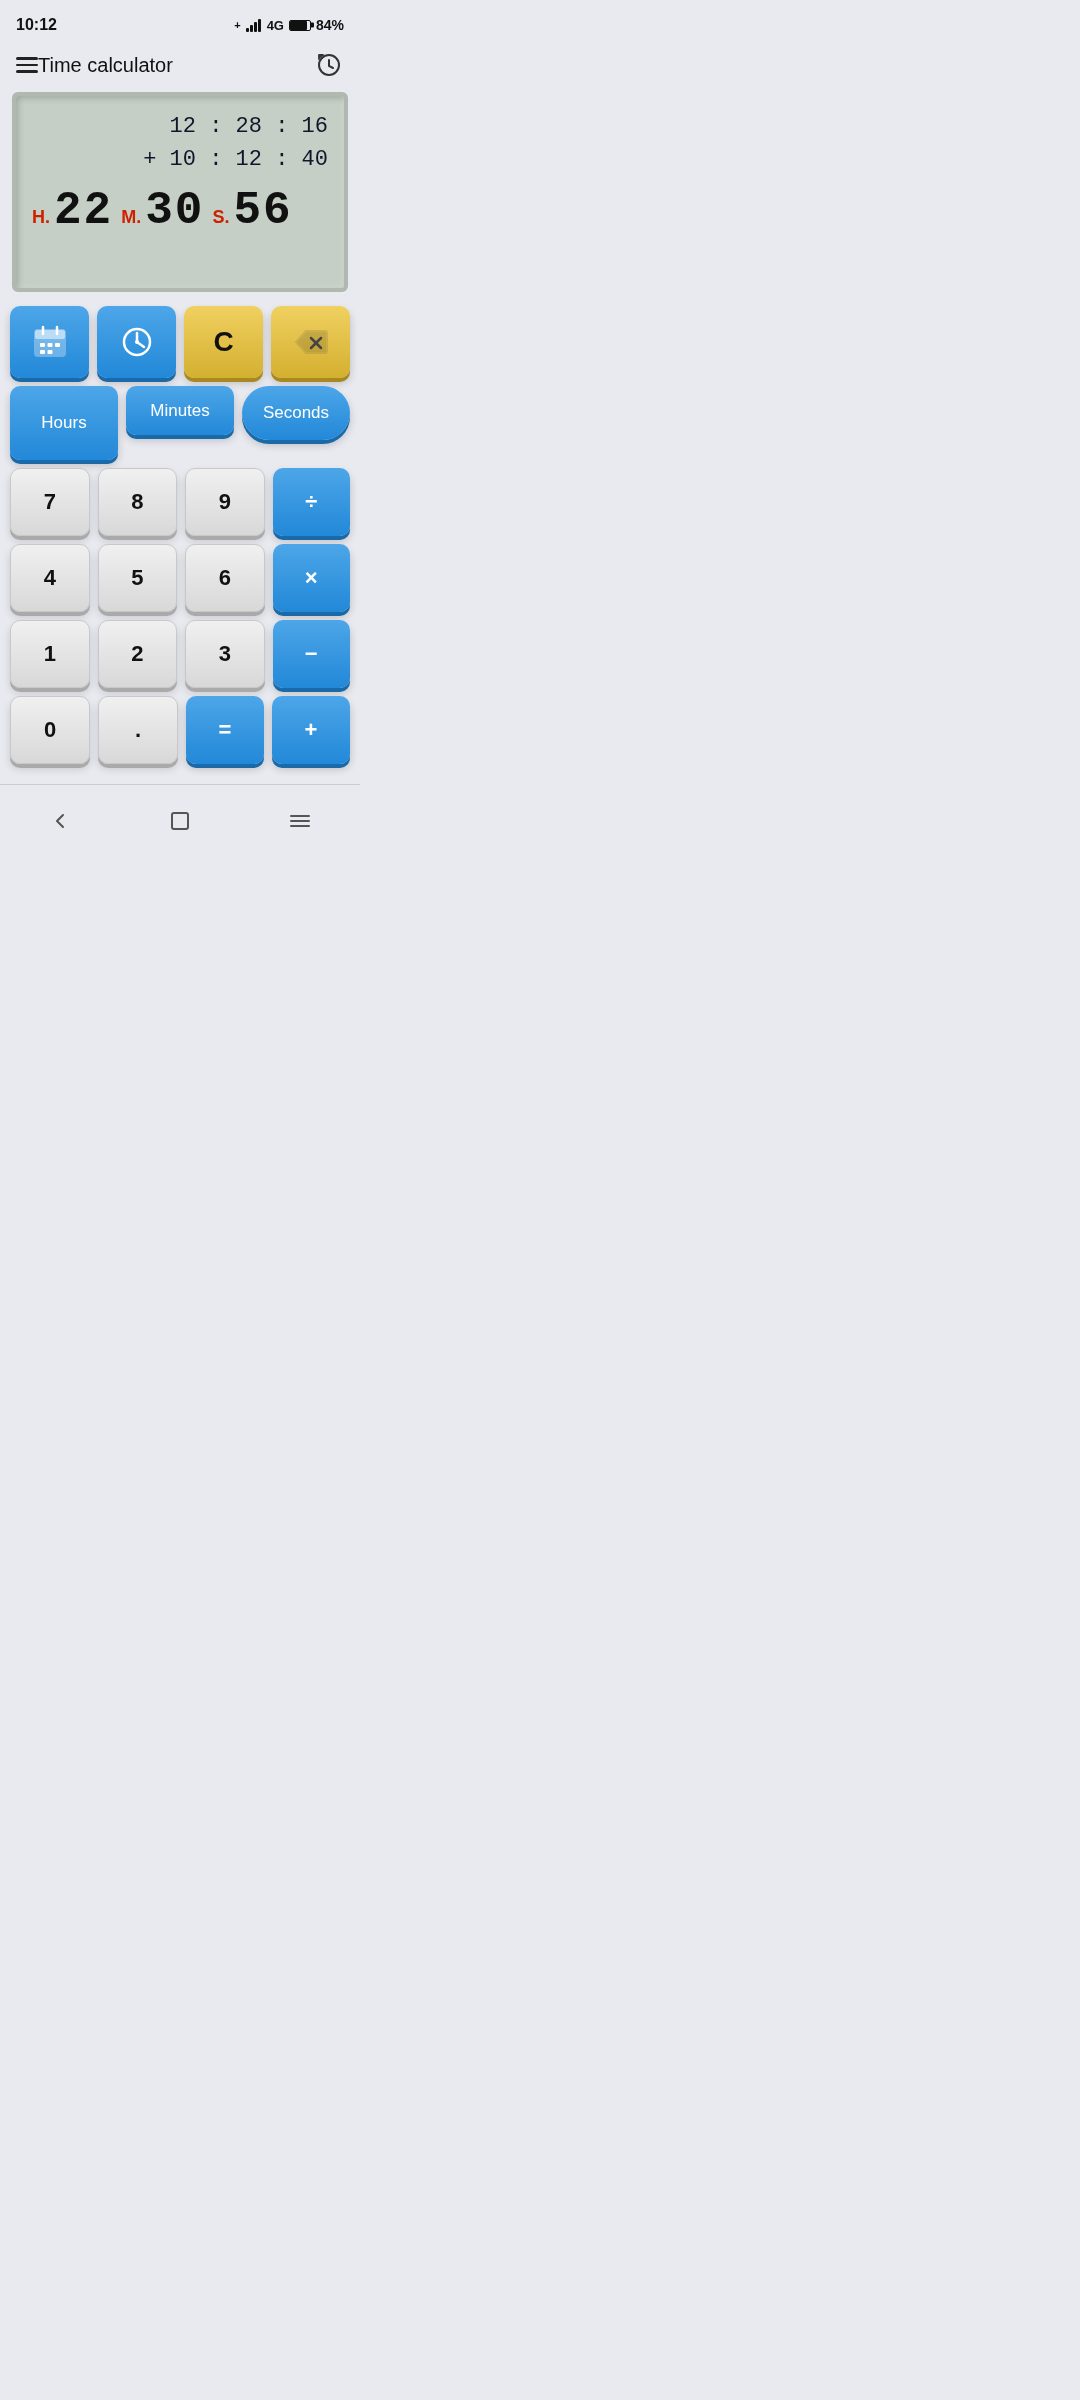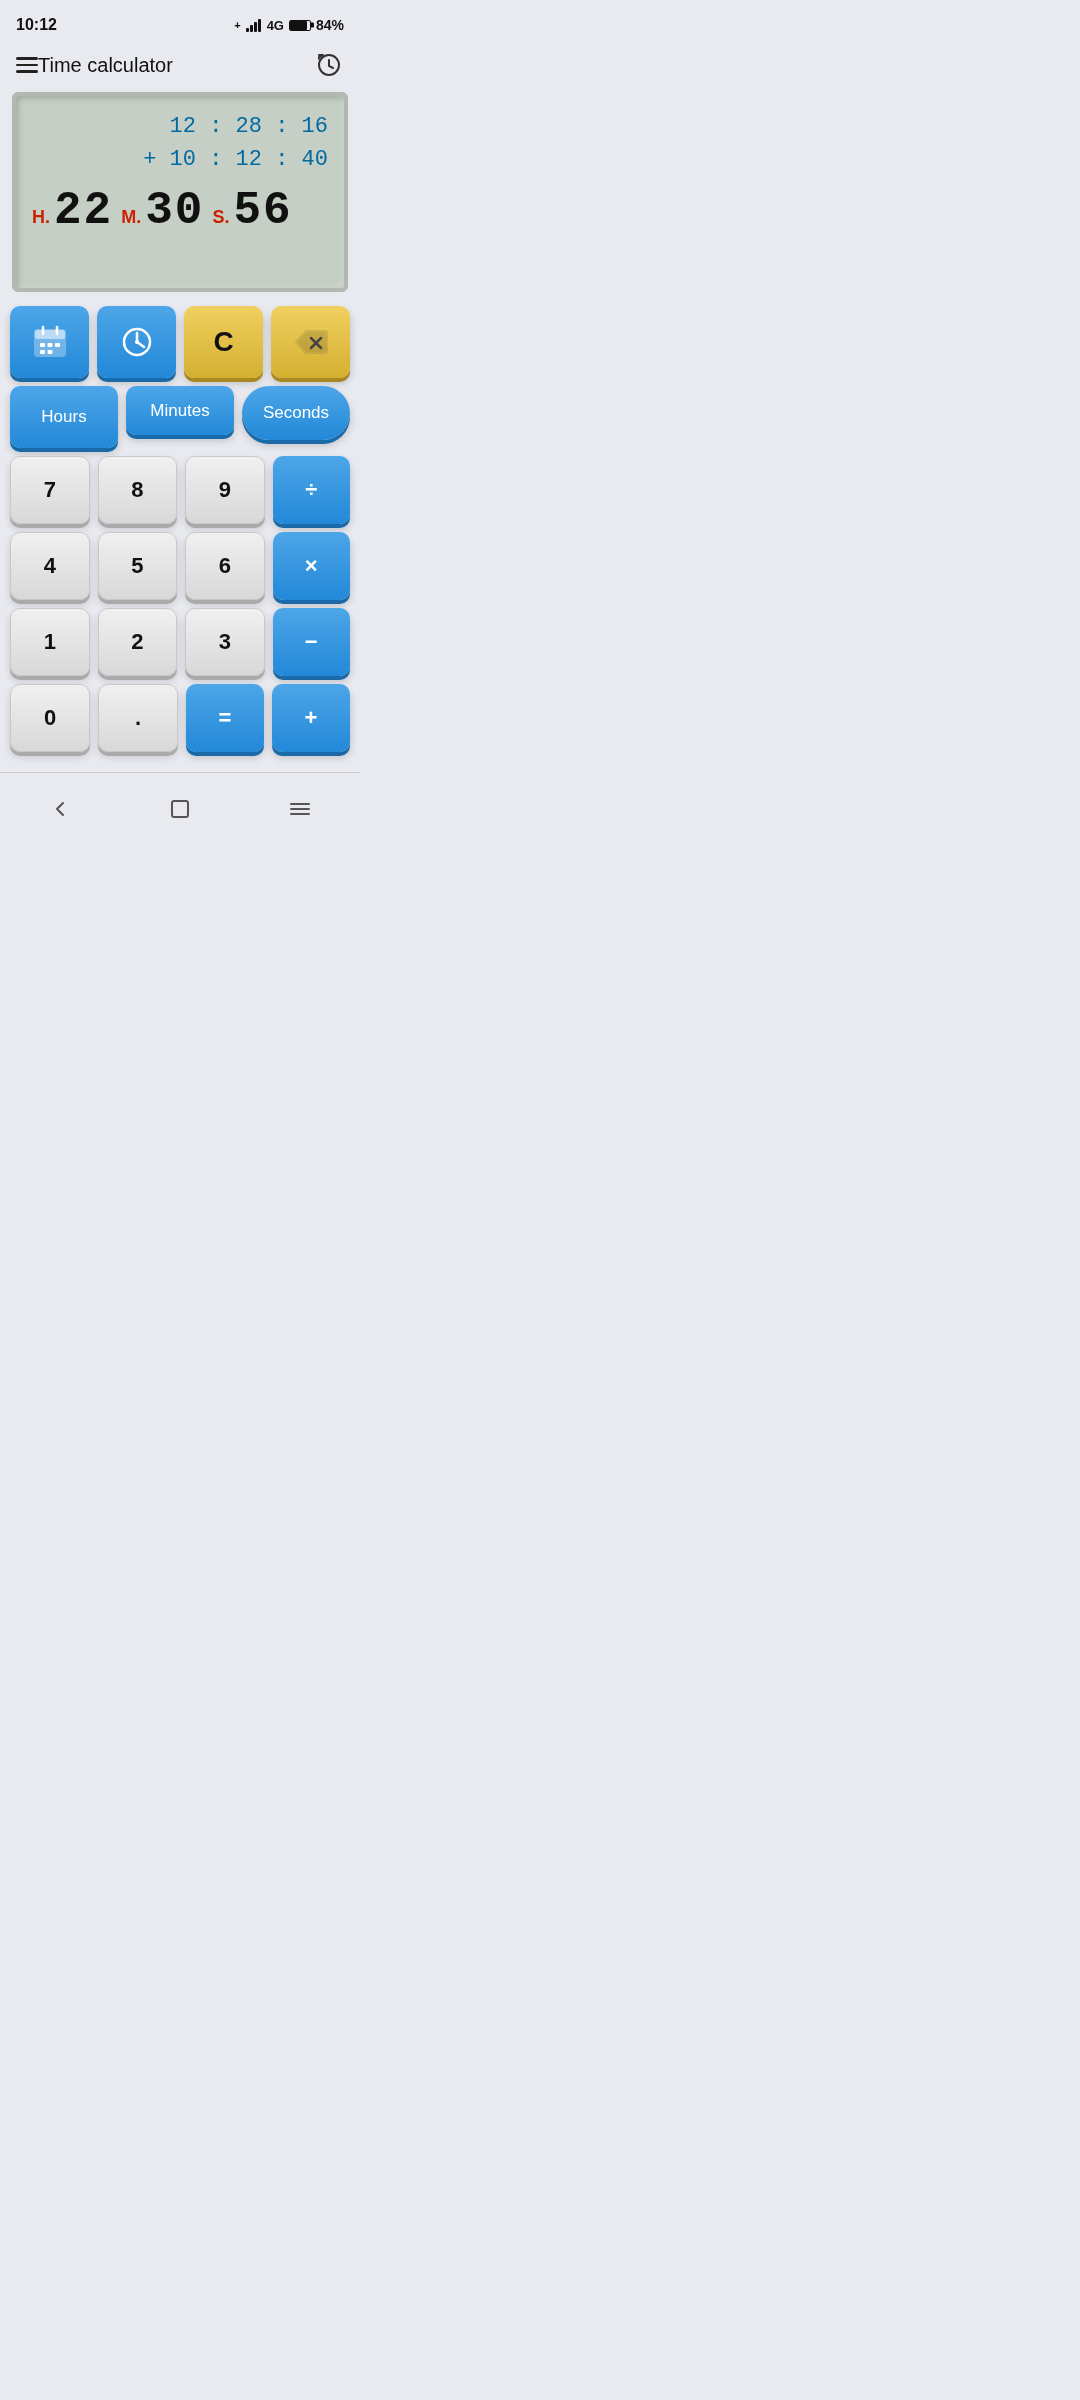--- a/index.html
+++ b/index.html
@@ -112,21 +112,21 @@
       padding: 14px 16px 18px;
       min-height: 200px;
     }
     .display-lines {
       text-align: right;
       margin-bottom: 10px;
     }
     .display-line {
       font-size: 22px;
       font-family: monospace;
-      color: #0369a1;
+      color: #0f172a;
       line-height: 1.5;
     }
     .display-result {
       display: flex;
       align-items: center;
       justify-content: flex-start;
       gap: 0;
       margin-top: 12px;
     }
     .result-label {
@@ -333,21 +333,21 @@
     <button class="btn btn-yellow" style="height:72px;">
       <svg width="34" height="26" viewBox="0 0 34 26" fill="none">
         <path d="M12 2H31C32.1 2 33 2.9 33 4V22C33 23.1 32.1 24 31 24H12L2 13L12 2Z" fill="#111" opacity="0.15" stroke="#444" stroke-width="2"></path>
         <line x1="17" y1="9" x2="27" y2="19" stroke="#444" stroke-width="2.5" stroke-linecap="round"></line>
         <line x1="27" y1="9" x2="17" y2="19" stroke="#444" stroke-width="2.5" stroke-linecap="round"></line>
       </svg>
     </button>
   </div>
 
   <div class="key-row">
-    <button class="btn btn-blue btn-unit" style="height:62px;">
+    <button class="btn btn-blue btn-unit" style="height:74px;">
       <span>Hours</span>
     </button>
     <button class="btn btn-blue btn-unit" style="height:49px;">
       <span>Minutes</span>
     </button>
     <button class="btn btn-blue btn-unit" style="height:54px;border-radius:31px;">
       <span>Seconds</span>
     </button>
   </div>
 

